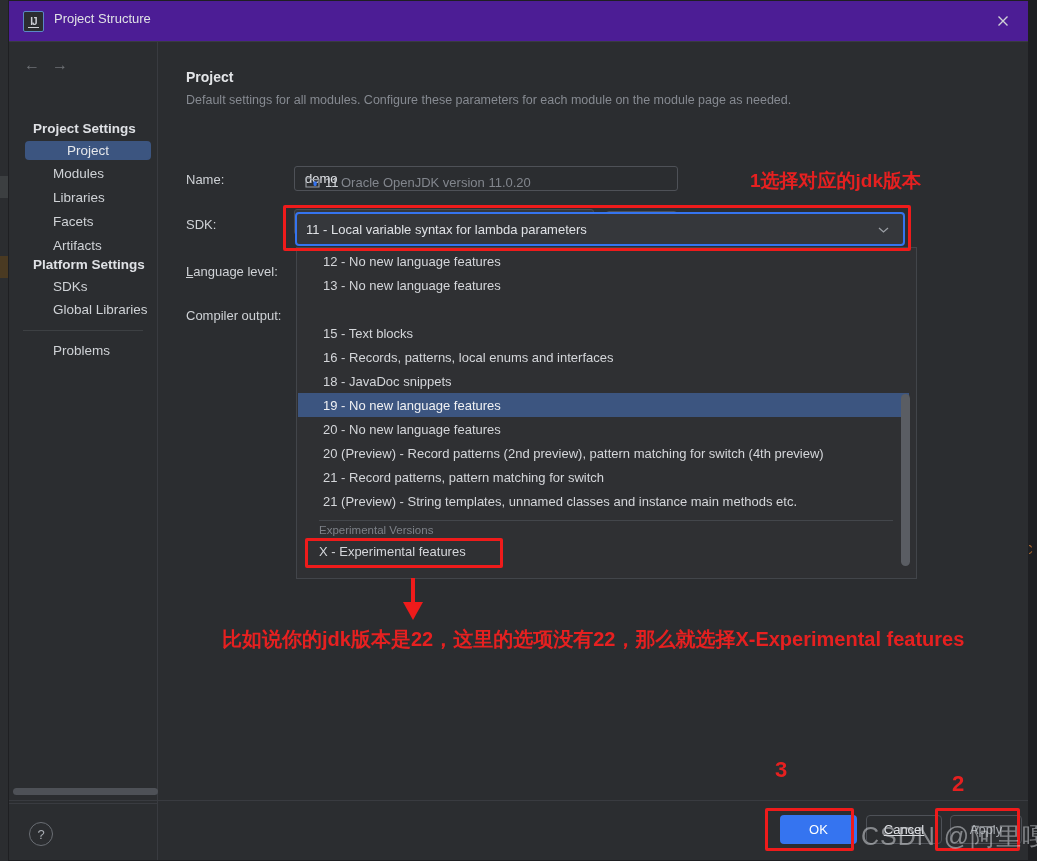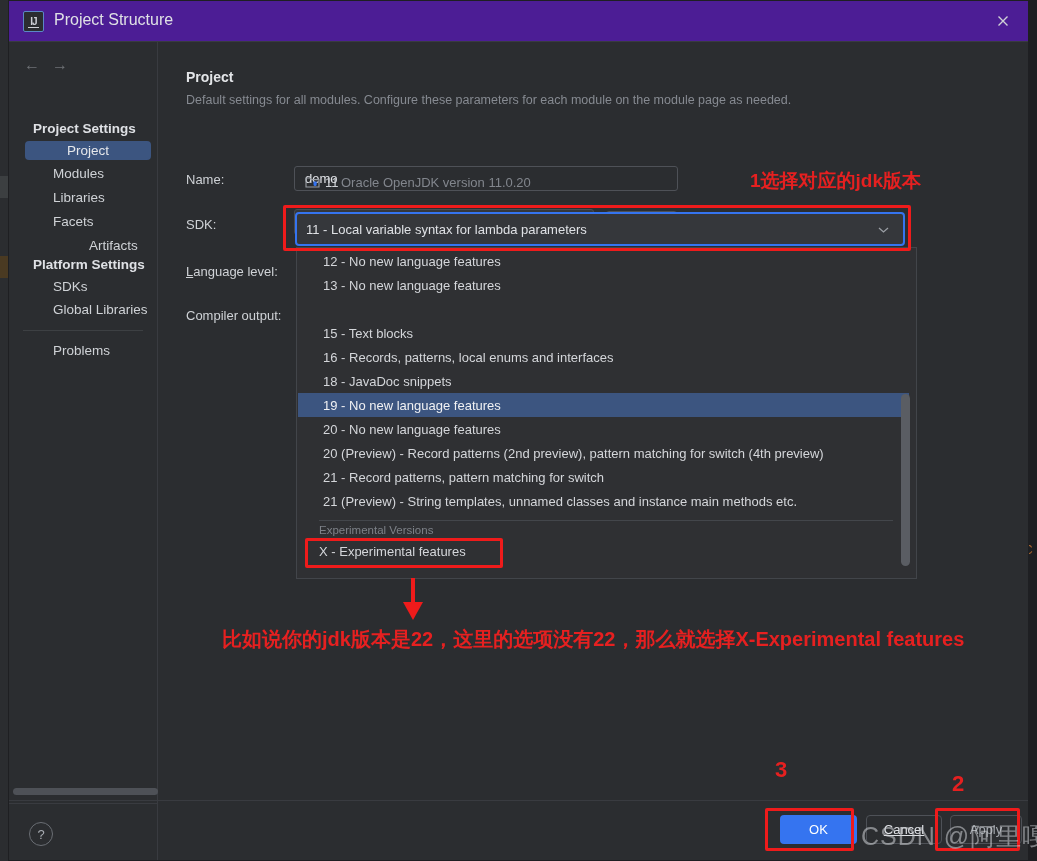--- a/index.html
+++ b/index.html
@@ -22,21 +22,21 @@
   #dialog{position:absolute;left:8px;top:0;width:1021px;height:861px;background:#2b2d30;
           border:1px solid #1e1f22;box-sizing:border-box;}
   #titlebar{position:absolute;left:0;top:0;width:100%;height:40px;background:#4c1d95;
             border-bottom:1px solid #393b40;}
   #app-icon{position:absolute;left:14px;top:10px;width:19px;height:19px;border:1px solid #5b87c7;
             background:#2b2d30;border-radius:2px;}
   #app-icon .glyph{position:absolute;left:0;top:0;width:100%;height:100%;
         display:flex;align-items:center;justify-content:center;font-size:10px;
         font-family:"Liberation Sans",sans-serif;color:#ced0d6;letter-spacing:-1px;font-weight:bold;}
   #app-icon .underbar{position:absolute;left:4px;bottom:3px;width:11px;height:1px;background:#ced0d6;}
-  #dialog-title{position:absolute;left:45px;top:10px;font-size:16px;color:#dfe1e5;}
+  #dialog-title{position:absolute;left:45px;top:10px;font-size:13px;color:#dfe1e5;}
   #close-btn{position:absolute;right:14px;top:9px;width:22px;height:22px;cursor:pointer;}
   #close-btn svg{display:block;}
 
   
   #sidebar{position:absolute;left:0;top:41px;width:148px;bottom:0;background:#2b2d30;
            border-right:1px solid #393b40;}
   #navbtns{position:absolute;left:10px;top:12px;width:80px;height:22px;}
   .navarrow{position:absolute;top:0;width:22px;height:22px;color:#6e7175;font-size:16px;
             display:flex;align-items:center;justify-content:center;cursor:default;}
   #nav-back{left:2px;}
@@ -150,21 +150,21 @@
     <div id="navbtns">
       <div class="navarrow" id="nav-back">←</div>
       <div class="navarrow" id="nav-fwd">→</div>
     </div>
 
     <div class="nav-group" style="top:79px;">Project Settings</div>
     <div class="nav-item sel" style="top:99px;">Project</div>
     <div class="nav-item" style="top:122px;">Modules</div>
     <div class="nav-item" style="top:146px;">Libraries</div>
     <div class="nav-item" style="top:170px;">Facets</div>
-    <div class="nav-item" style="top:194px;margin-left:36px;">Artifacts</div>
+    <div class="nav-item" style="top:194px;">Artifacts</div>
 
     <div class="nav-group" style="top:215px;">Platform Settings</div>
     <div class="nav-item" style="top:235px;">SDKs</div>
     <div class="nav-item" style="top:258px;">Global Libraries</div>
 
     <div id="nav-divider" style="top:288px;"></div>
     <div class="nav-item" style="top:299px;">Problems</div>
 
     <div id="sb-hscroll"></div>
   </div>

